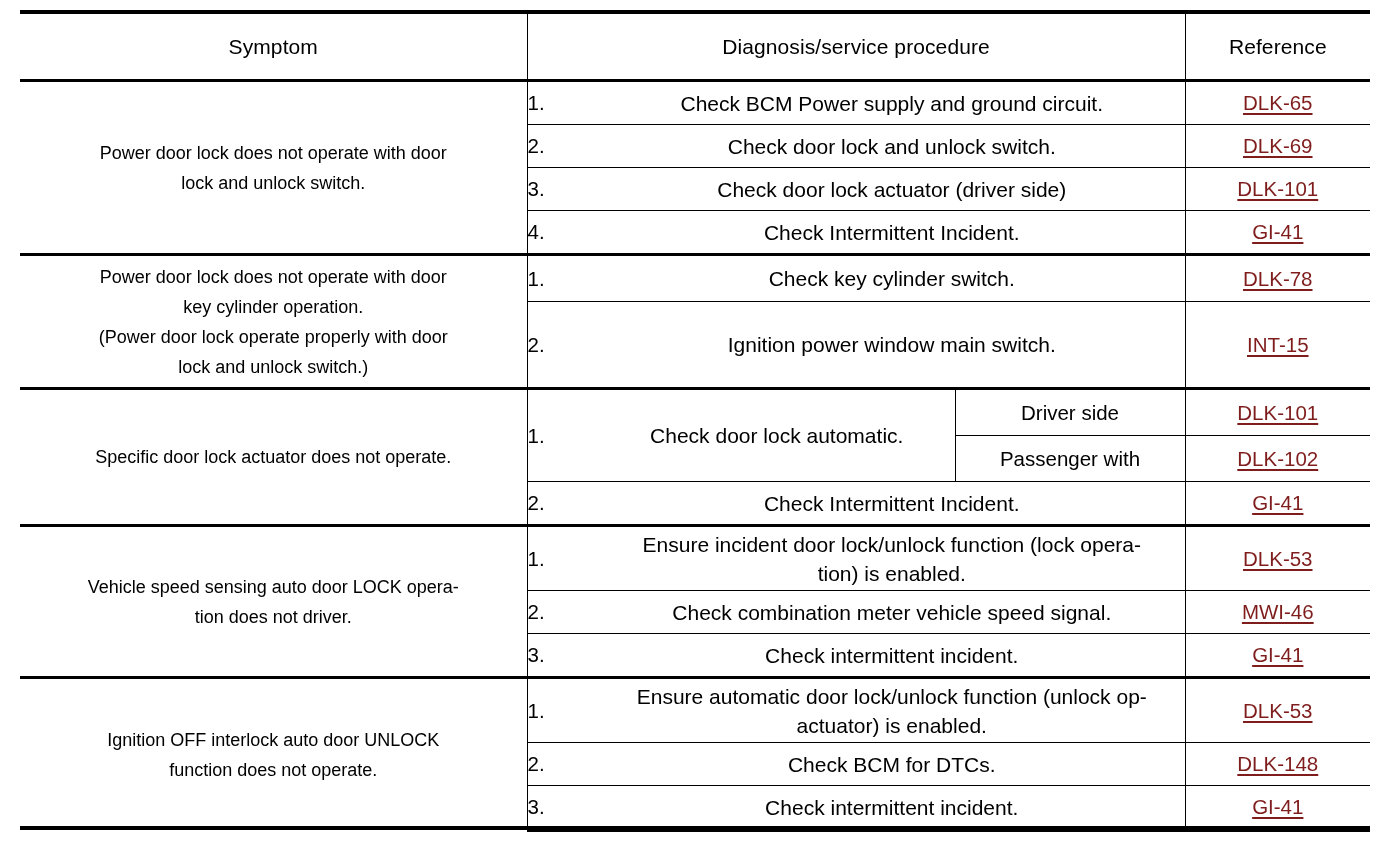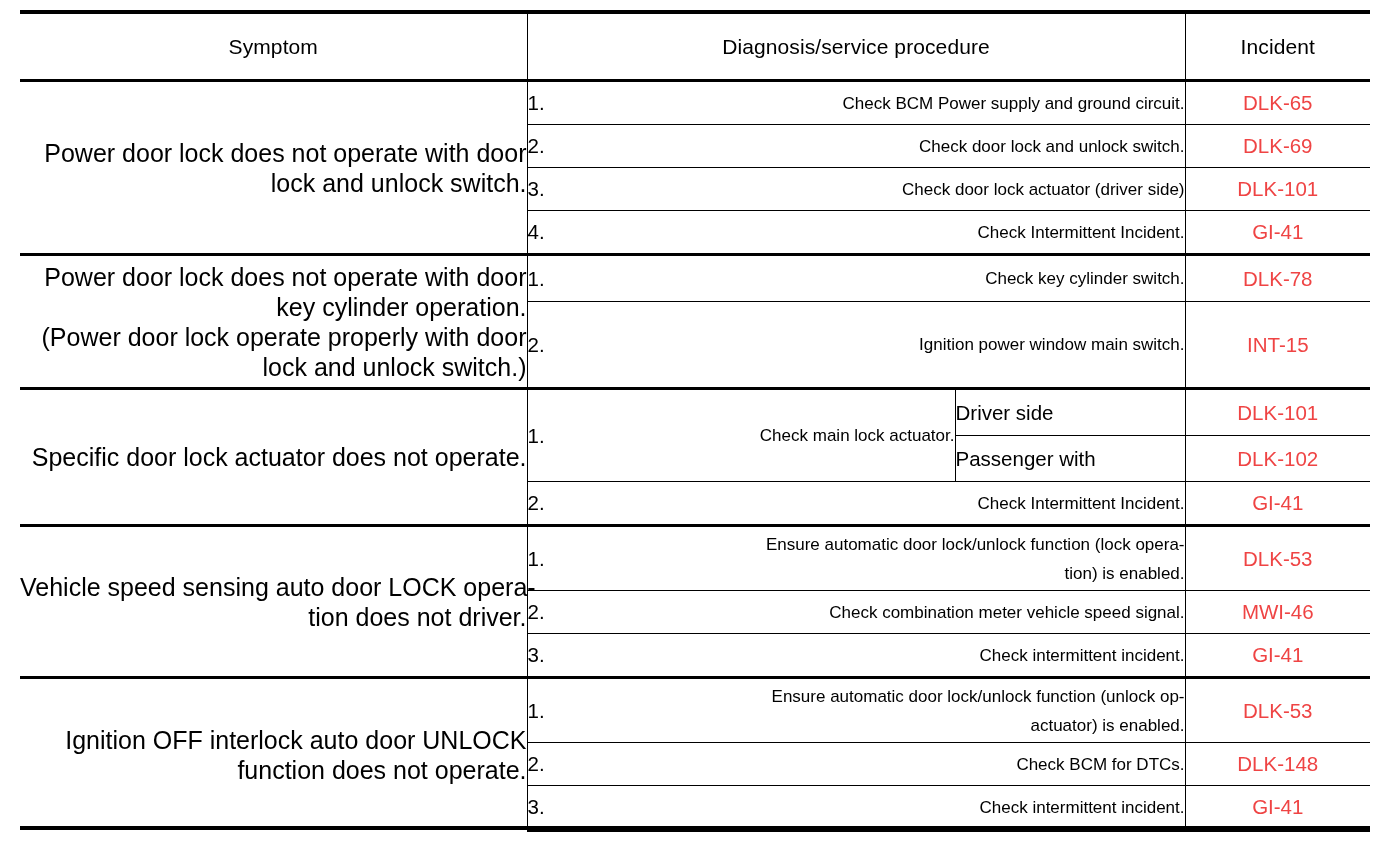--- a/index.html
+++ b/index.html
@@ -57,53 +57,54 @@
   .hdr-cell {
     height: 65px;
     text-align: center;
     font-size: 21px;
     letter-spacing: .1px;
   }
 
   
   .sym-cell {
     padding: 0 14px 0 18px;
-    font-size: 25px;
+    font-size: 18px;
     line-height: 30px;
-    text-align: right;
+    text-align: center;
   }
   .sym-cell .sym-line { display: block; white-space: nowrap; }
 
   .num-cell {
     text-align: left;
     padding-left: 14px;
     font-size: 20.5px;
   }
   .proc-cell {
-    text-align: right;
+    text-align: center;
     padding: 0 10px 0 6px;
-    font-size: 17px;
+    font-size: 21px;
     line-height: 29px;
   }
   .proc-cell .pl { display: block; white-space: nowrap; }
 
   .side-cell {
-    text-align: left;
+    text-align: center;
     padding-left: 16px;
     font-size: 20.5px;
   }
 
   .ref-cell {
     text-align: center;
     font-size: 20.5px;
   }
   .ref-link {
+    text-decoration: underline;
     text-underline-offset: 3px;
     text-decoration-thickness: 2px;
-    color: #ef4444;
+    color: #7f1d1d;
     white-space: nowrap;
   }
 
   .h42 { height: 42px; }
   .h45 { height: 45px; }
   .h63 { height: 63px; }
   .h85 { height: 85px; }
 </style>
 </head>
 <body>
@@ -116,21 +117,21 @@
         <col class="c-num">
         <col class="c-proc">
         <col class="c-side">
         <col class="c-ref">
   </colgroup>
   <tbody>
 
     <tr>
       <th class="hdr-cell rule-top">Symptom</th>
       <th class="hdr-cell rule-top vdiv-l" colspan="3">Diagnosis/service procedure</th>
-      <th class="hdr-cell rule-top vdiv-l">Incident</th>
+      <th class="hdr-cell rule-top vdiv-l">Reference</th>
     </tr>
 
     <tr>
       <td class="sym-cell rule-thick" rowspan="4">
         <span class="sym-line">Power door lock does not operate with door</span>
         <span class="sym-line">lock and unlock switch.</span>
       </td>
       <td class="num-cell rule-thick vdiv-l h42">1.</td>
       <td class="proc-cell rule-thick" colspan="2">
         <span class="pl">Check BCM Power supply and ground circuit.</span>
@@ -191,21 +192,21 @@
         <span class="ref-link">INT-15</span>
       </td>
     </tr>
 
     <tr>
       <td class="sym-cell rule-thick" rowspan="3">
         <span class="sym-line">Specific door lock actuator does not operate.</span>
       </td>
       <td class="num-cell rule-thick vdiv-l h45" rowspan="2">1.</td>
       <td class="proc-cell rule-thick vdiv-r" rowspan="2">
-        <span class="pl">Check main lock actuator.</span>
+        <span class="pl">Check door lock automatic.</span>
       </td>
       <td class="side-cell rule-thick h45">Driver side</td>
       <td class="ref-cell rule-thick vdiv-l">
         <span class="ref-link">DLK-101</span>
       </td>
     </tr>
     <tr>
       <td class="side-cell rule-thin h45">Passenger with</td>
       <td class="ref-cell rule-thin vdiv-l">
         <span class="ref-link">DLK-102</span>
@@ -221,21 +222,21 @@
       </td>
     </tr>
 
     <tr>
       <td class="sym-cell rule-thick" rowspan="3">
         <span class="sym-line">Vehicle speed sensing auto door LOCK opera-</span>
         <span class="sym-line">tion does not driver.</span>
       </td>
       <td class="num-cell rule-thick vdiv-l h63" style="vertical-align:middle;">1.</td>
       <td class="proc-cell rule-thick" colspan="2">
-        <span class="pl">Ensure automatic door lock/unlock function (lock opera-</span>
+        <span class="pl">Ensure incident door lock/unlock function (lock opera-</span>
         <span class="pl">tion) is enabled.</span>
       </td>
       <td class="ref-cell rule-thick vdiv-l">
         <span class="ref-link">DLK-53</span>
       </td>
     </tr>
     <tr>
       <td class="num-cell rule-thin vdiv-l h42">2.</td>
       <td class="proc-cell rule-thin" colspan="2">
         <span class="pl">Check combination meter vehicle speed signal.</span>

